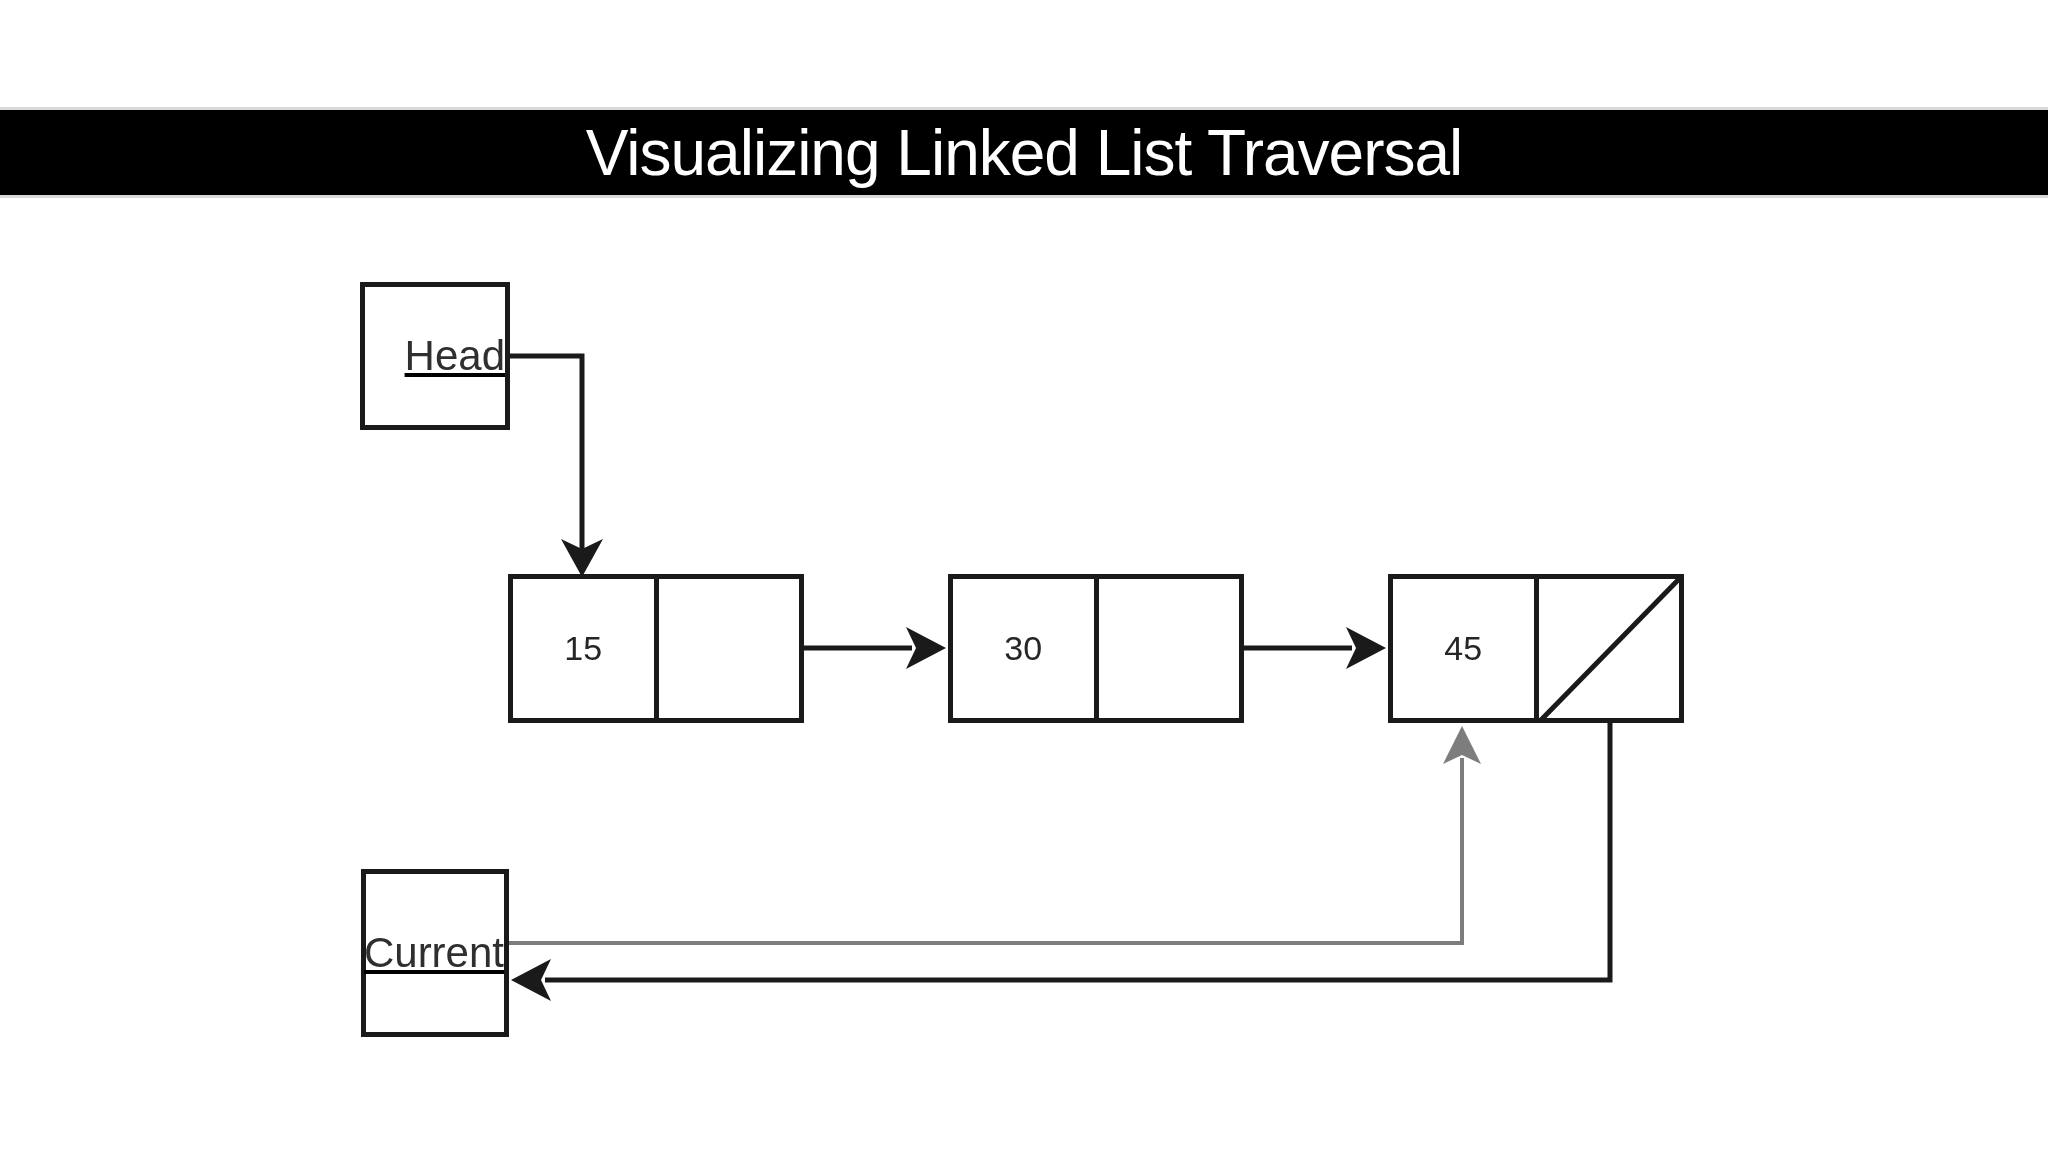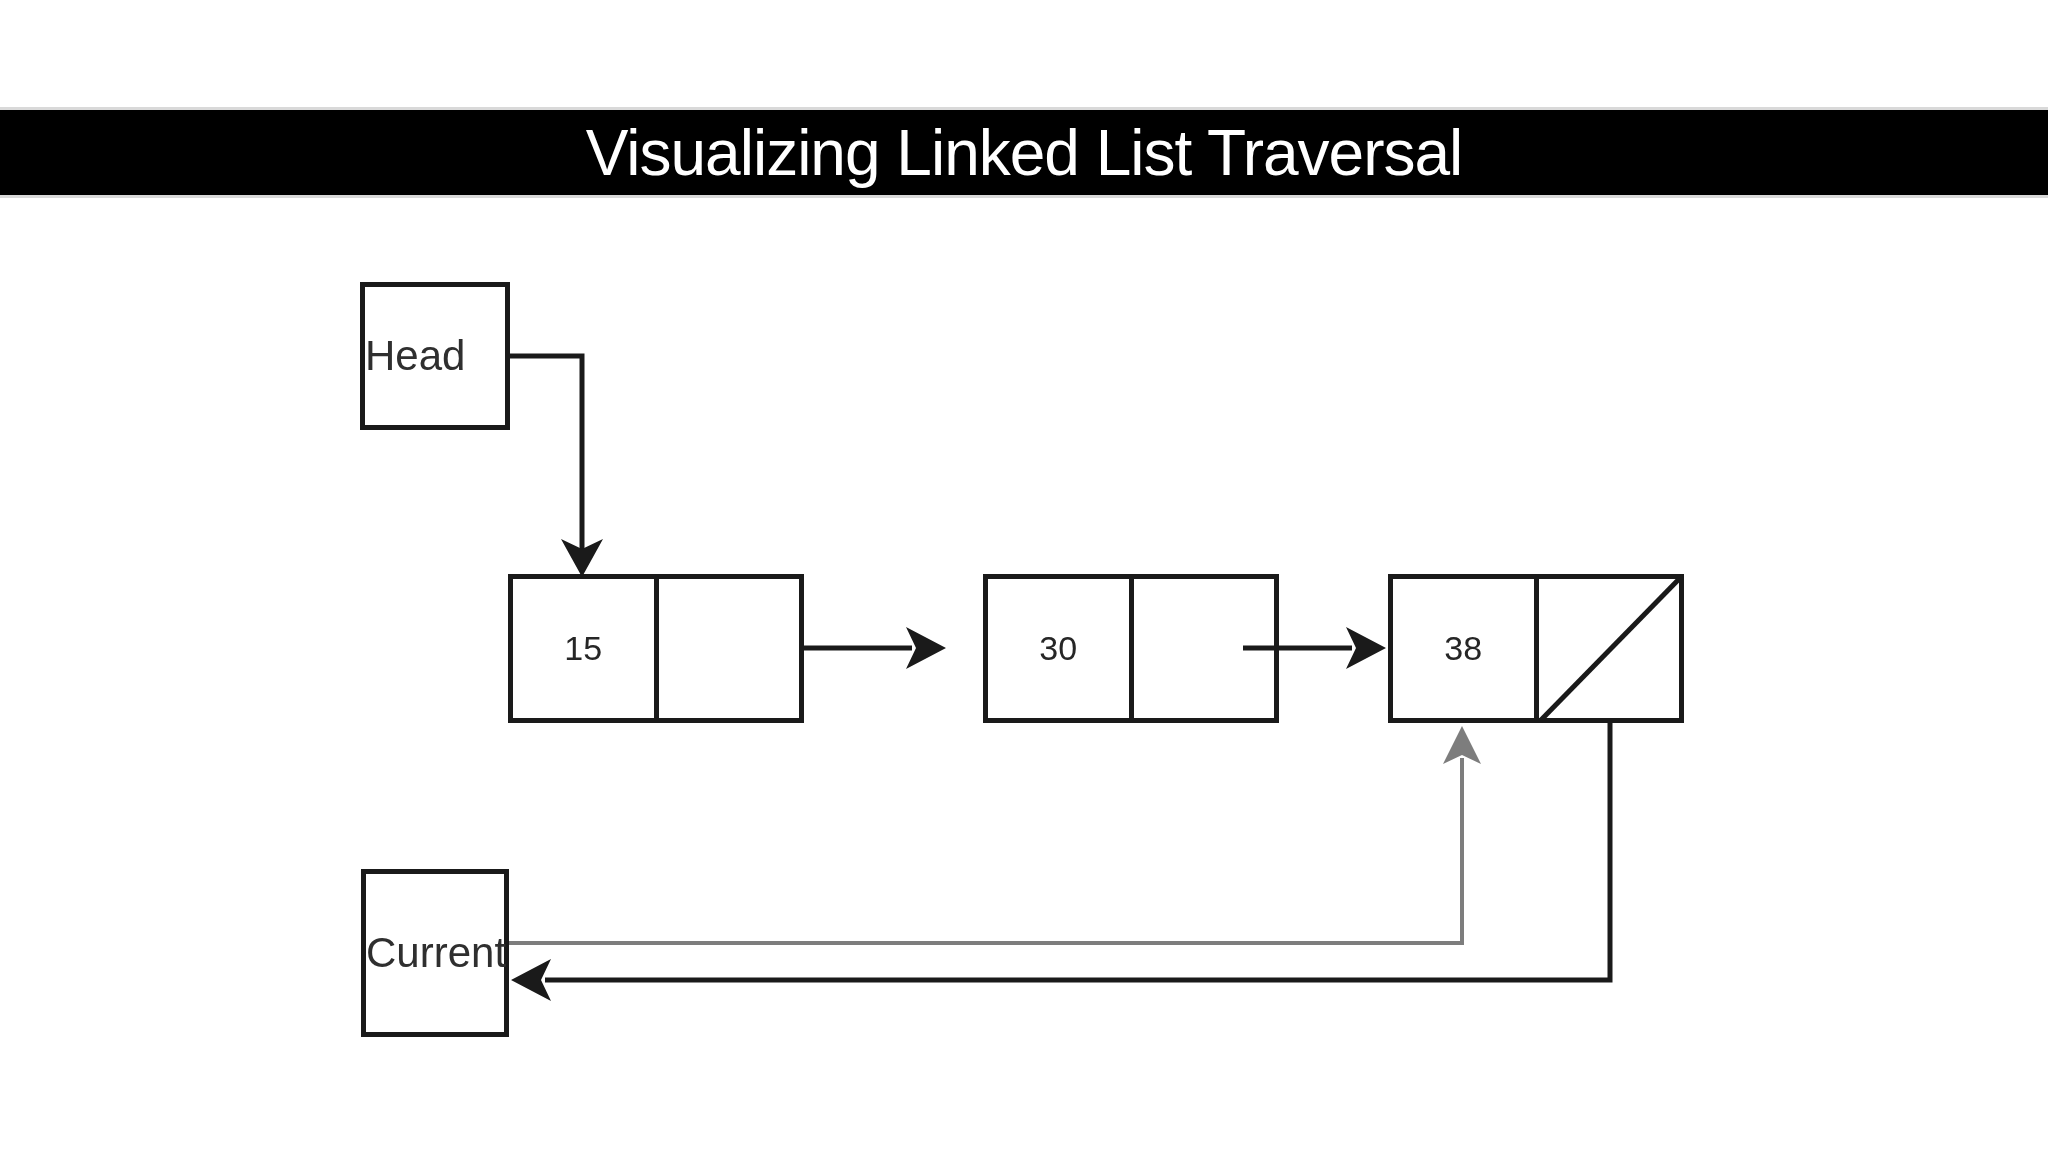--- a/index.html
+++ b/index.html
@@ -12,34 +12,34 @@
     position:absolute;left:0;top:107px;width:2048px;height:91px;
     background:#000000;display:flex;align-items:center;justify-content:center;
     border-top:3px solid #d9d9d9;border-bottom:3px solid #d9d9d9;box-sizing:border-box;
   }
   .banner .title{
     color:#ffffff;font-size:64px;letter-spacing:-1px;font-weight:400;white-space:nowrap;
   }
   
   .box{
     position:absolute;box-sizing:border-box;border:5px solid #1a1a1a;background:#ffffff;
-    display:flex;align-items:center;justify-content:flex-start;
+    display:flex;align-items:center;justify-content:flex-end;text-decoration:underline;
   }
   .label-box span{
     font-size:42px;color:#2f2f2f;white-space:nowrap;
   }
   #head-box{left:360px;top:282px;width:150px;height:148px;}
   #current-box{left:361px;top:869px;width:148px;height:168px;}
   
   .node{
     position:absolute;top:574px;width:296px;height:149px;box-sizing:border-box;
     border:5px solid #1a1a1a;background:#ffffff;display:flex;
   }
   #node-0{left:508px;}
-  #node-1{left:948px;margin-left:35px;}
+  #node-1{left:948px;}
   #node-2{left:1388px;}
   .cell{flex:1 1 0;display:flex;align-items:center;justify-content:center;box-sizing:border-box;}
   .cell.value{border-right:5px solid #1a1a1a;font-size:34px;color:#262626;}
   
   svg.overlay{position:absolute;left:0;top:0;width:2048px;height:1152px;pointer-events:none;}
   .shaft-black{stroke:#1a1a1a;stroke-width:5;fill:none;}
   .shaft-gray{stroke:#7d7d7d;stroke-width:4;fill:none;}
   .head-black{fill:#1a1a1a;stroke:none;}
   .head-gray{fill:#7d7d7d;stroke:none;}
   .slash{stroke:#1a1a1a;stroke-width:5;}
@@ -61,21 +61,21 @@
     <div class="cell value">15</div>
     <div class="cell next"></div>
   </div>
 
   <div class="node" id="node-1">
     <div class="cell value">30</div>
     <div class="cell next"></div>
   </div>
 
   <div class="node" id="node-2">
-    <div class="cell value">38</div>
+    <div class="cell value">45</div>
     <div class="cell next"></div>
   </div>
 
   <div class="box label-box" id="current-box">
     <span>Current</span>
   </div>
 
   <svg class="overlay" viewBox="0 0 2048 1152" xmlns="http://www.w3.org/2000/svg">
 
     <path class="shaft-black" d="M 510 356 L 582 356 L 582 550"></path>

